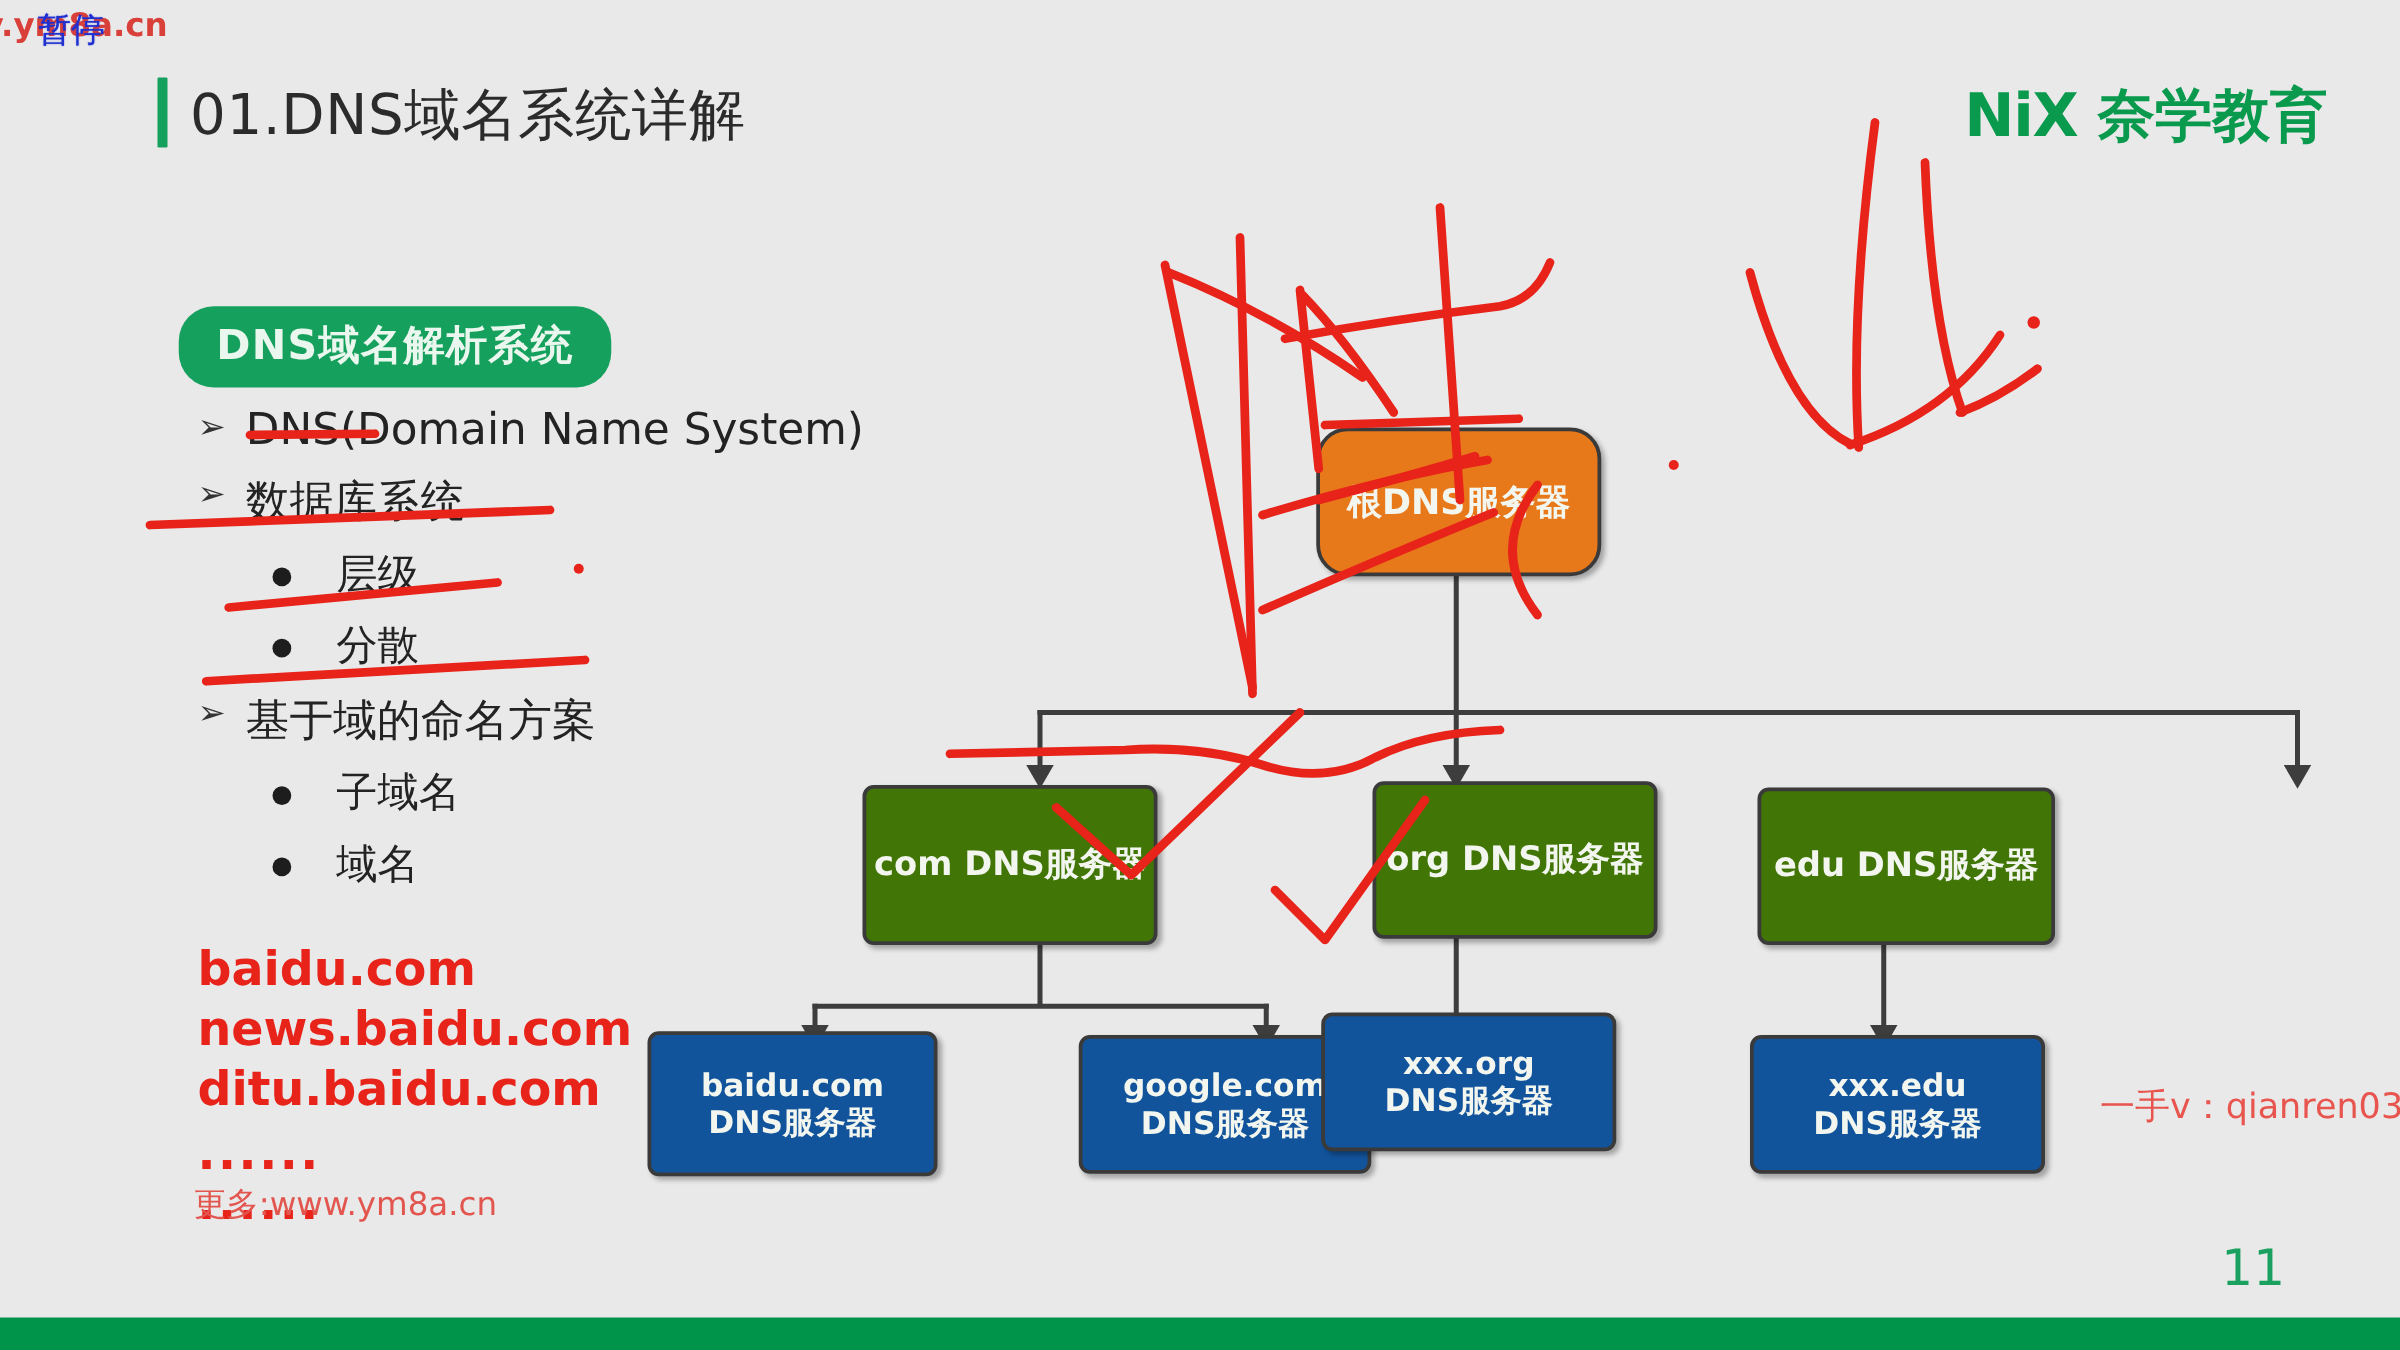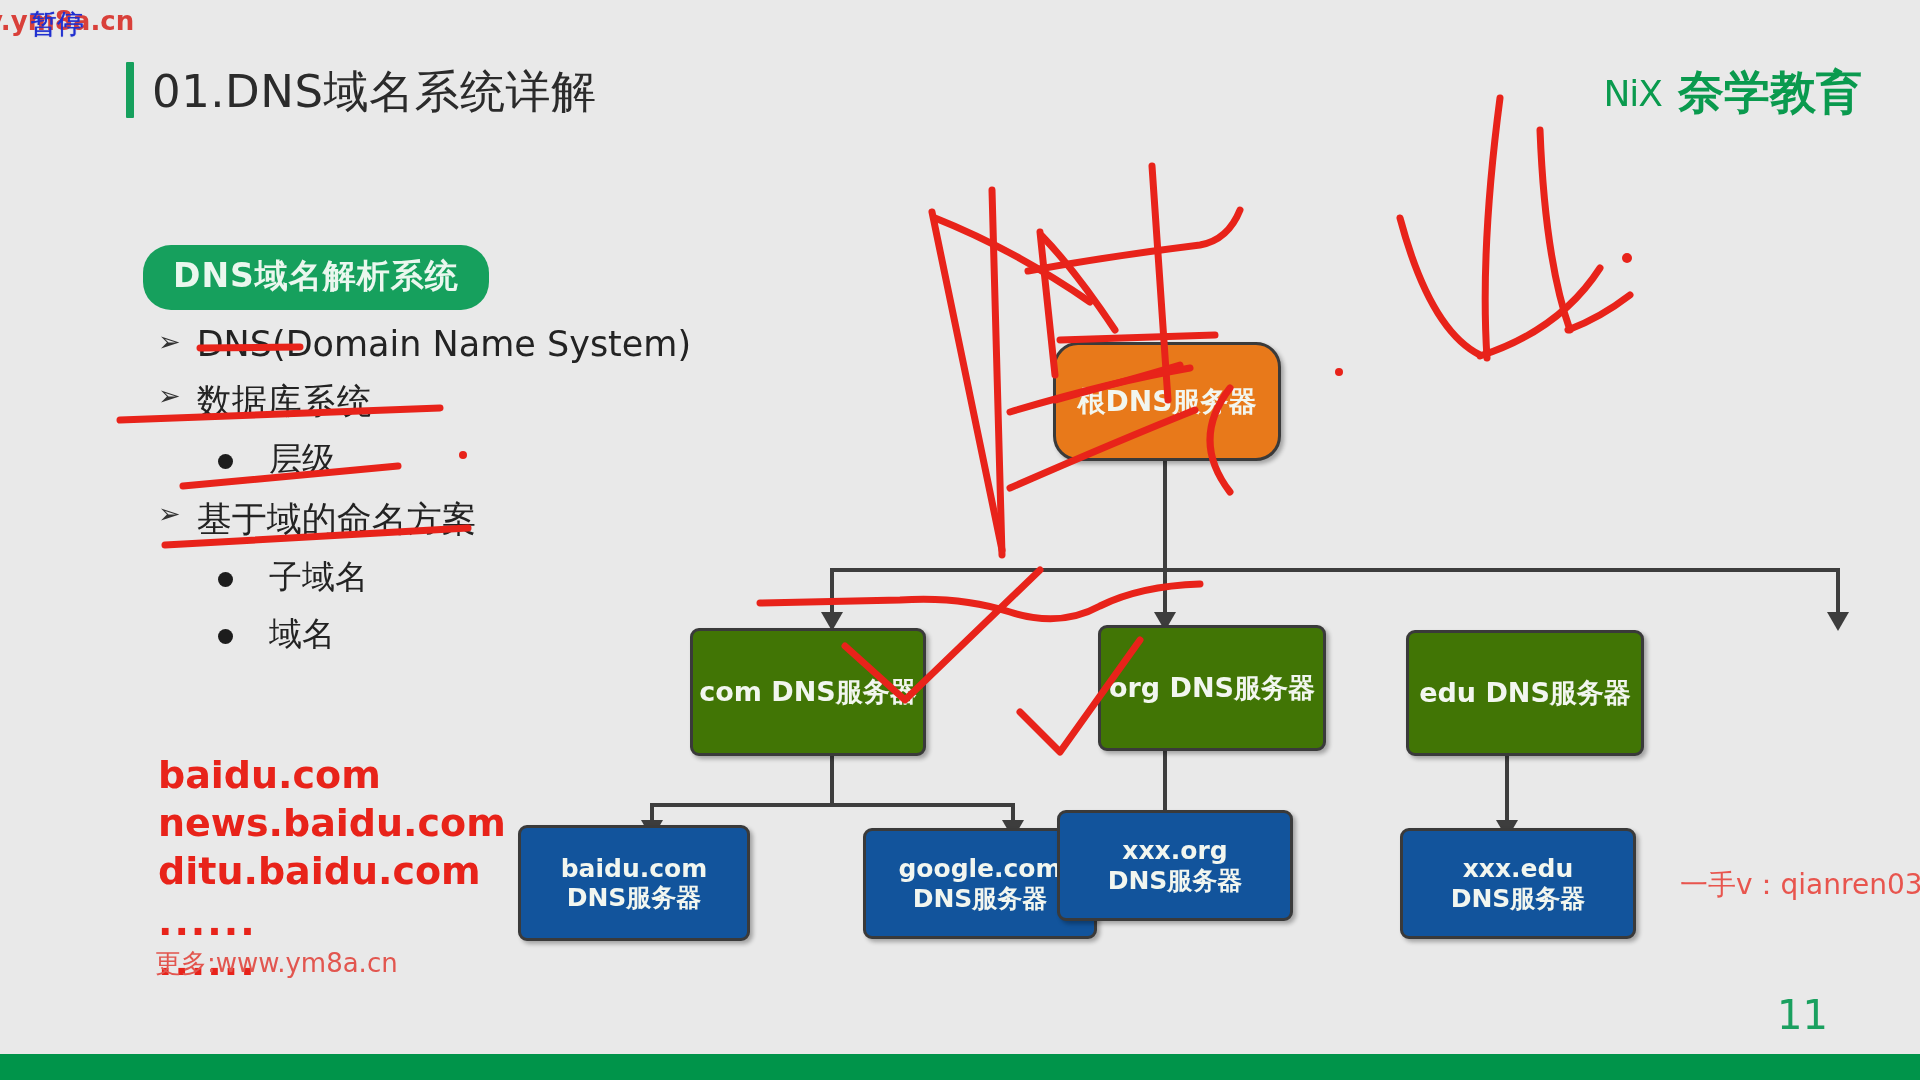--- a/index.html
+++ b/index.html
@@ -13,21 +13,21 @@
 
   
   .bottom-bar{position:absolute;left:0;right:0;bottom:0;height:26px;background:#00944a;}
 
   
   .title-wrap{position:absolute;left:126px;top:62px;display:flex;align-items:flex-start;gap:18px;}
   .title-accent{width:8px;height:56px;background:#16a05d;border-radius:1px;}
   .title-text{font-size:45px;color:#2b2b2b;letter-spacing:.5px;font-family:"DejaVu Sans","Liberation Sans",sans-serif;}
 
   .logo{position:absolute;right:58px;top:62px;display:flex;align-items:center;gap:16px;color:#0a9a4e;}
-  .logo-mark{font-size:36px;font-weight:normal;letter-spacing:-1px;font-family:"DejaVu Sans",sans-serif;}
+  .logo-mark{font-size:48px;font-weight:bold;letter-spacing:-1px;font-family:"DejaVu Sans",sans-serif;}
   .logo-cn{font-size:46px;font-weight:bold;font-family:"DejaVu Sans",sans-serif;}
 
   
   .wm-topleft{position:absolute;left:-14px;top:6px;font-size:26px;font-weight:bold;color:#d9403a;
     font-family:"DejaVu Sans",sans-serif;white-space:nowrap;}
   .wm-pause{position:absolute;left:30px;top:6px;font-size:27px;font-weight:normal;color:#1f2fd0;
     -webkit-text-stroke:0px;text-shadow:0 0 1px #1f2fd0;font-family:"DejaVu Sans",sans-serif;}
   .wm-more{position:absolute;left:155px;top:946px;font-size:26px;color:#e2564f;font-family:"DejaVu Sans",sans-serif;}
   .wm-right{position:absolute;left:1680px;top:866px;font-size:28px;color:#e8554e;
      font-family:"DejaVu Sans",sans-serif;white-space:nowrap;}
@@ -96,20 +96,24 @@
       <span class="arw">➢</span>
       <span>DNS(Domain Name System)</span>
     </div>
     <div class="b1">
       <span class="arw">➢</span>
       <span>数据库系统</span>
     </div>
     <div class="b2">
       <span class="dot"></span>
       <span>层级</span>
+    </div>
+    <div class="b2">
+      <span class="dot"></span>
+      <span>分散</span>
     </div>
     <div class="b1">
       <span class="arw">➢</span>
       <span>基于域的命名方案</span>
     </div>
     <div class="b2">
       <span class="dot"></span>
       <span>子域名</span>
     </div>
     <div class="b2">

